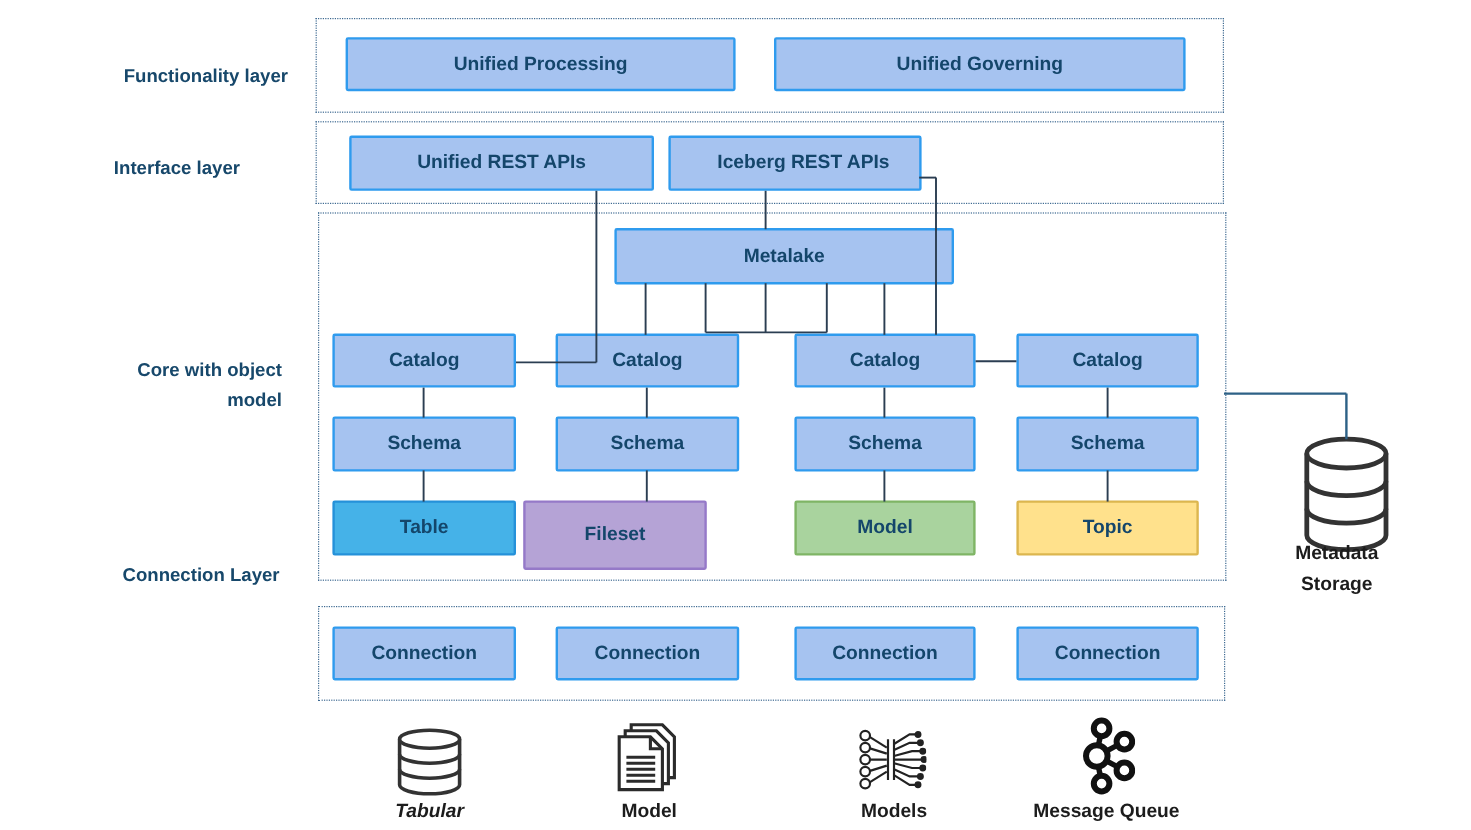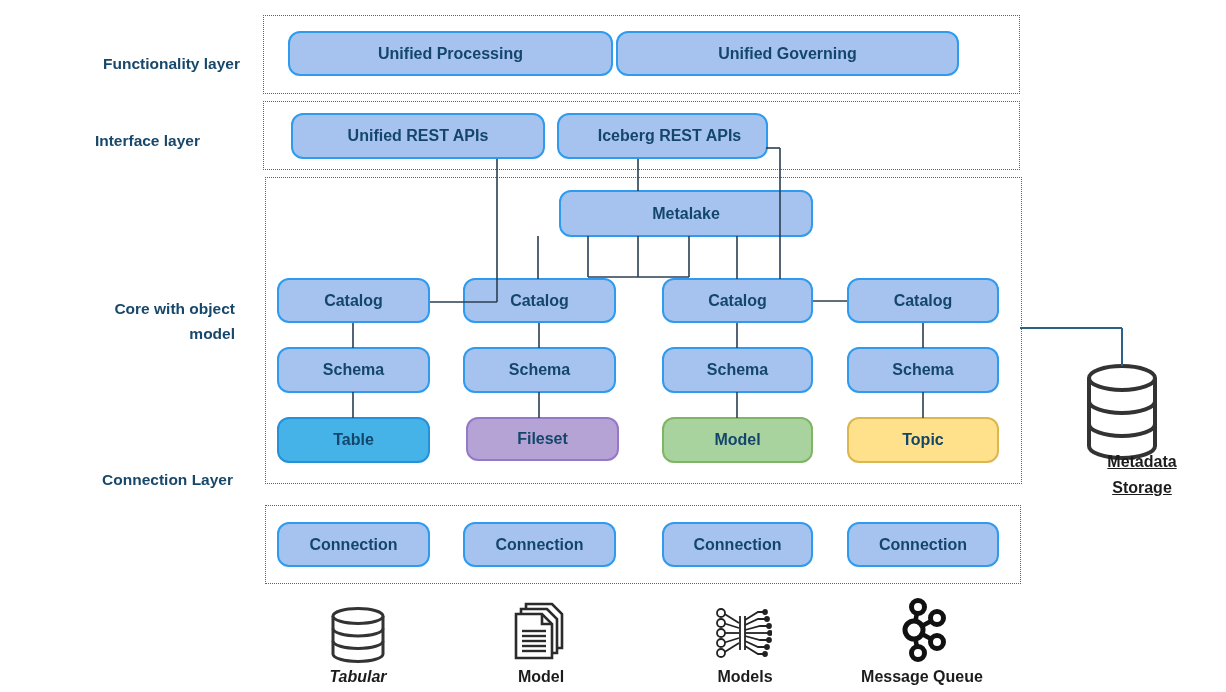--- a/index.html
+++ b/index.html
@@ -5,21 +5,21 @@
   html,body{margin:0;padding:0;background:#ffffff;}
   #canvas{
     position:relative;width:1226px;height:692px;background:#ffffff;
     font-family:"Liberation Sans",sans-serif;overflow:hidden;
   }
   .dotted{
     position:absolute;border:1px dotted #3d6991;z-index:1;background:transparent;
   }
   .bluebox{
     position:absolute;z-index:2;
-    background:#a6c3f0;border:2px solid #2f9bee;border-radius:12px;
+    background:#a6c3f0;border:2px solid #2f9bee;border-radius:2px;
     color:#14466b;font-weight:bold;font-size:16px;
     display:flex;align-items:center;justify-content:center;
     box-sizing:border-box;text-align:center;
   }
   .leaf-table  {background:#45b2e8;border-color:#2591d9;}
   .leaf-fileset{background:#b5a3d6;border-color:#9579c8;}
   .leaf-model  {background:#a9d39e;border-color:#7fb565;}
   .leaf-topic  {background:#ffe18c;border-color:#dcb64f;}
   .layer-label{
     position:absolute;z-index:2;color:#17486b;font-weight:bold;font-size:15.5px;
@@ -48,34 +48,34 @@
 
   <div class="layer-label" style="left:0;top:51px;width:200px;padding-left:40px;">Functionality layer</div>
   <div class="layer-label" style="left:0;top:128px;width:200px;">Interface layer</div>
   <div class="layer-label" style="left:35px;top:296px;width:200px;">
     <span>Core with object</span><br>
     <span>model</span>
   </div>
   <div class="layer-label" style="left:33px;top:467px;width:200px;">Connection Layer</div>
 
   <div class="bluebox" style="left:288px;top:31px;width:325px;height:45px;">Unified Processing</div>
-  <div class="bluebox" style="left:616px;top:31px;width:343px;height:45px;">Unified Governing</div>
+  <div class="bluebox" style="left:645px;top:31px;width:343px;height:45px;">Unified Governing</div>
 
   <div class="bluebox" style="left:291px;top:113px;width:254px;height:46px;">Unified REST APIs</div>
   <div class="bluebox" style="left:557px;top:113px;width:211px;height:46px;padding-left:14px;">Iceberg REST APIs</div>
 
-  <div class="bluebox" style="left:512px;top:190px;width:254px;height:47px;margin-left:47px;">Metalake</div>
+  <div class="bluebox" style="left:512px;top:190px;width:283px;height:47px;">Metalake</div>
 
   <div class="bluebox" style="left:277px;top:278px;width:153px;height:45px;">Catalog</div>
   <div class="bluebox" style="left:277px;top:347px;width:153px;height:46px;">Schema</div>
   <div class="bluebox leaf-table" style="left:277px;top:417px;width:153px;height:46px;">Table</div>
 
   <div class="bluebox" style="left:463px;top:278px;width:153px;height:45px;">Catalog</div>
   <div class="bluebox" style="left:463px;top:347px;width:153px;height:46px;">Schema</div>
-  <div class="bluebox leaf-fileset" style="left:466px;top:417px;width:153px;height:44px;">Fileset</div>
+  <div class="bluebox leaf-fileset" style="left:436px;top:417px;width:153px;height:58px;">Fileset</div>
 
   <div class="bluebox" style="left:662px;top:278px;width:151px;height:45px;">Catalog</div>
   <div class="bluebox" style="left:662px;top:347px;width:151px;height:46px;">Schema</div>
   <div class="bluebox leaf-model" style="left:662px;top:417px;width:151px;height:46px;">Model</div>
 
   <div class="bluebox" style="left:847px;top:278px;width:152px;height:45px;">Catalog</div>
   <div class="bluebox" style="left:847px;top:347px;width:152px;height:46px;">Schema</div>
   <div class="bluebox leaf-topic" style="left:847px;top:417px;width:152px;height:46px;">Topic</div>
 
   <div class="bluebox" style="left:277px;top:522px;width:153px;height:45px;">Connection</div>
@@ -121,21 +121,21 @@
   </svg>
 
   <svg class="icon" style="left:1085px;top:362px;" width="74" height="102" viewBox="0 0 74 102">
     <g stroke="#333333" stroke-width="4" fill="#ffffff">
       <path d="M4,16 v68 a33,12 0 0 0 66,0 v-68" fill="#ffffff"></path>
       <path d="M4,62 a33,12 0 0 0 66,0" fill="none"></path>
       <path d="M4,39 a33,12 0 0 0 66,0" fill="none"></path>
       <ellipse cx="37" cy="16" rx="33" ry="12"></ellipse>
     </g>
   </svg>
-  <div class="storage-label" style="left:1072px;top:449px;text-decoration:underline;">
+  <div class="storage-label" style="left:1044px;top:449px;">
     <span>Metadata</span><br>
     <span>Storage</span>
   </div>
 
   <svg class="icon" style="left:330px;top:606px;" width="56" height="58" viewBox="0 0 56 58">
     <g stroke="#333333" stroke-width="3" fill="#ffffff">
       <path d="M3,10 v38 a25,7.5 0 0 0 50,0 v-38" fill="#ffffff"></path>
       <path d="M3,35 a25,7.5 0 0 0 50,0" fill="none"></path>
       <path d="M3,22.5 a25,7.5 0 0 0 50,0" fill="none"></path>
       <ellipse cx="28" cy="10" rx="25" ry="7.5"></ellipse>

